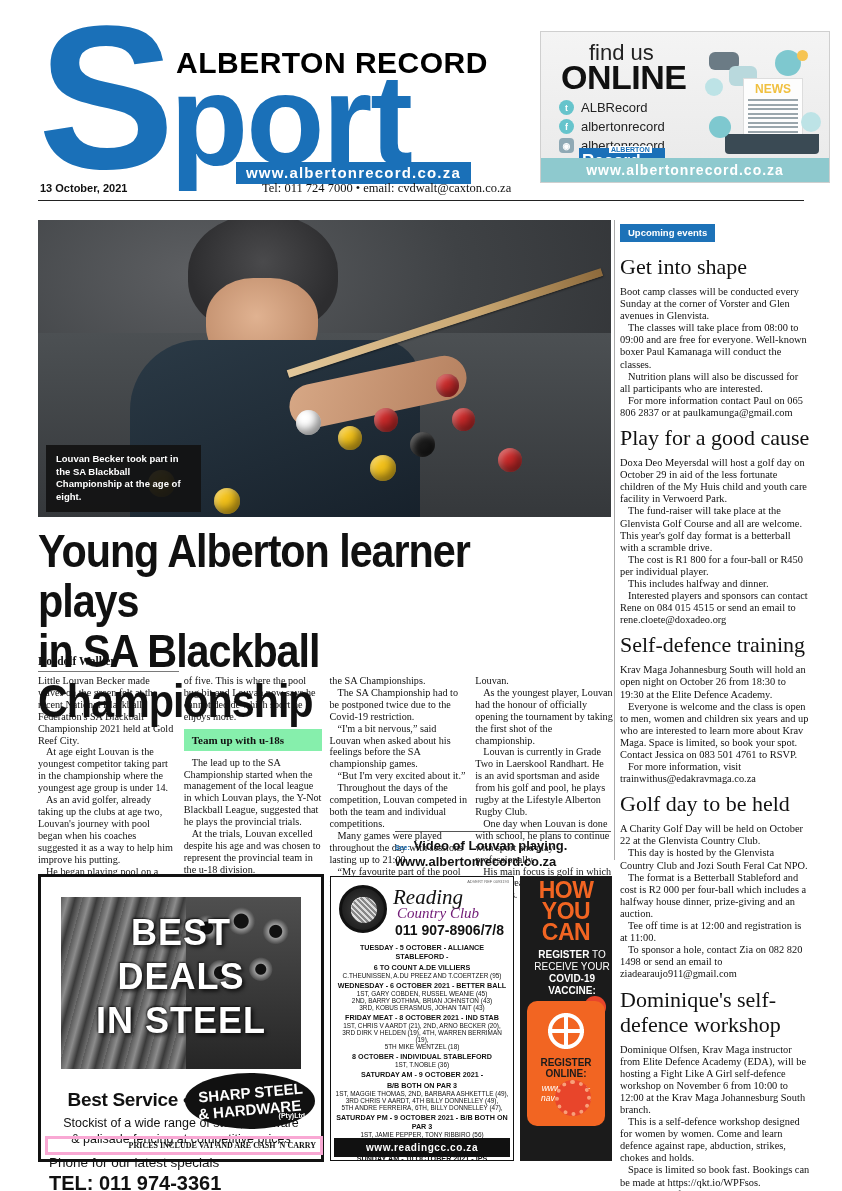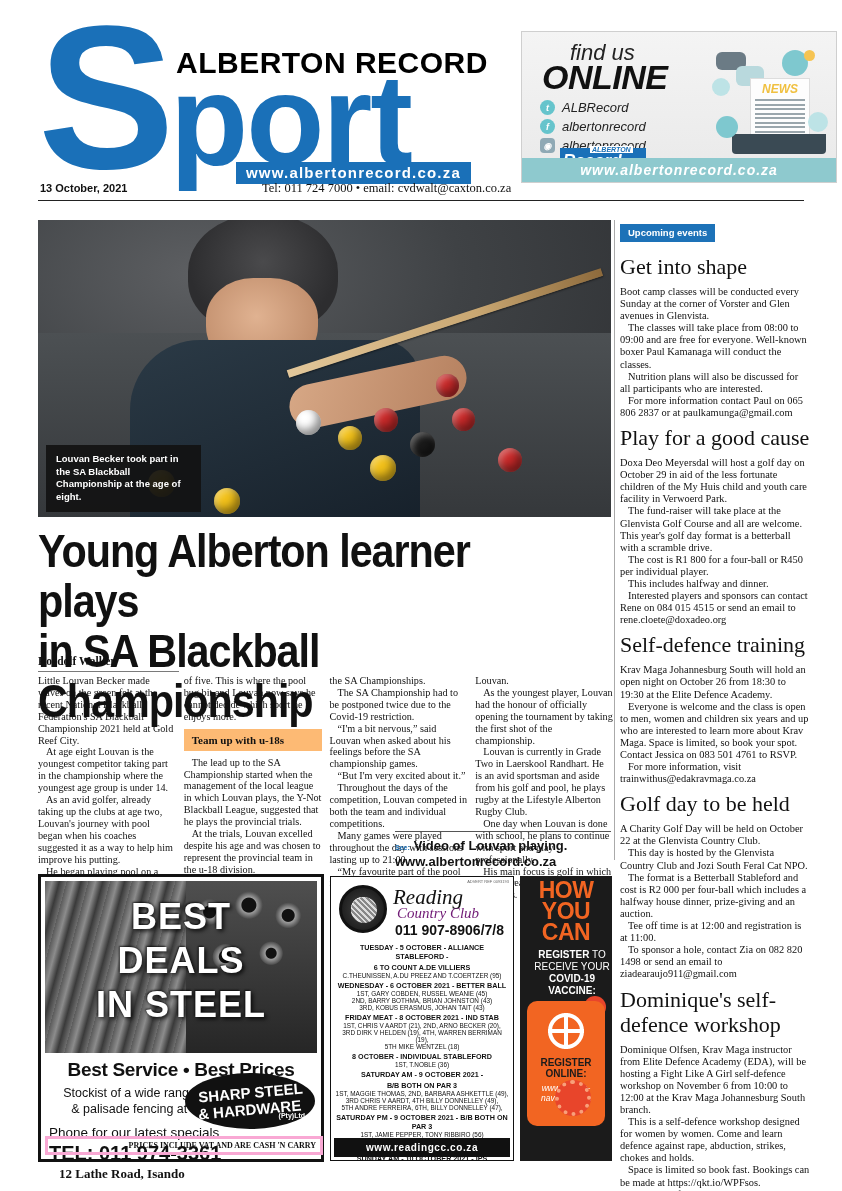--- a/index.html
+++ b/index.html
@@ -46,26 +46,25 @@
     font-weight: bold; font-size: 11px; color: #111;
   }
   .contact-line {
     position: absolute; left: 262px; top: 181px;
     font-family: "Liberation Serif", serif;
     font-size: 12.5px; color: #111;
   }
 
   
   .findus {
-    position: absolute; left: 521px; top: 31px;
-    width: 316px; height: 152px;
+    position: absolute; left: 540px; top: 31px;
+    width: 290px; height: 152px;
     background: linear-gradient(180deg,#f4f4f4 0%, #e9e9e9 100%);
     border: 1px solid #cfcfcf;
     overflow: hidden;
-    font-style: italic;
   }
   .fu-find {
     position: absolute; left: 48px; top: 8px;
     font-family: "Liberation Sans", sans-serif;
     font-size: 22px; color: #222;
   }
   .fu-online {
     position: absolute; left: 20px; top: 26px;
     font-family: "Liberation Sans", sans-serif;
     font-weight: bold; font-size: 34px; color: #111; letter-spacing: -0.5px;
@@ -198,21 +197,21 @@
     display: flex; gap: 8px;
   }
   .artcol { width: 141px; }
   .artcol p {
     font-family: "Liberation Serif", serif;
     font-size: 10.2px; line-height: 11.9px; color: #111;
     text-indent: 8px; text-align: left;
   }
   .artcol p.first { text-indent: 0; }
   .subhead {
-    background: #fdba74; font-family: "Liberation Serif", serif;
+    background: #86efac; font-family: "Liberation Serif", serif;
     font-weight: bold; font-size: 11px; color: #111;
     padding: 5px 0 5px 8px; margin: 6px 0 6px 0;
   }
   .seebox {
     position: absolute; left: 395px; top: 831px; width: 216px;
     border-top: 1px solid #555;
     padding-top: 4px;
   }
   .seebox .lbl {
     font-family: "Liberation Sans", sans-serif; font-weight: bold;
@@ -248,21 +247,21 @@
   }
   .sidebar p.first { text-indent: 0; }
 
   
   .ad-steel {
     position: absolute; left: 38px; top: 874px;
     width: 286px; height: 288px;
     border: 3px solid #111; background: #fff;
   }
   .steel-img {
-    position: relative; height: 172px; margin: 4px;
+    position: relative; height: 172px; margin: 20px;
     background:
       repeating-linear-gradient(105deg, #5a5a5a 0px, #8c8c8c 7px, #3a3a3a 14px, #6e6e6e 21px),
       #4a4a4a;
     overflow: hidden;
   }
   .steel-img::after {
     content:""; position:absolute; right:0; top:0; width:48%; height:100%;
     background:
       radial-gradient(circle at 18% 18%, #111 6px, #9a9a9a 7px, #555 12px, transparent 13px),
       radial-gradient(circle at 48% 14%, #111 7px, #9a9a9a 8px, #555 13px, transparent 14px),

